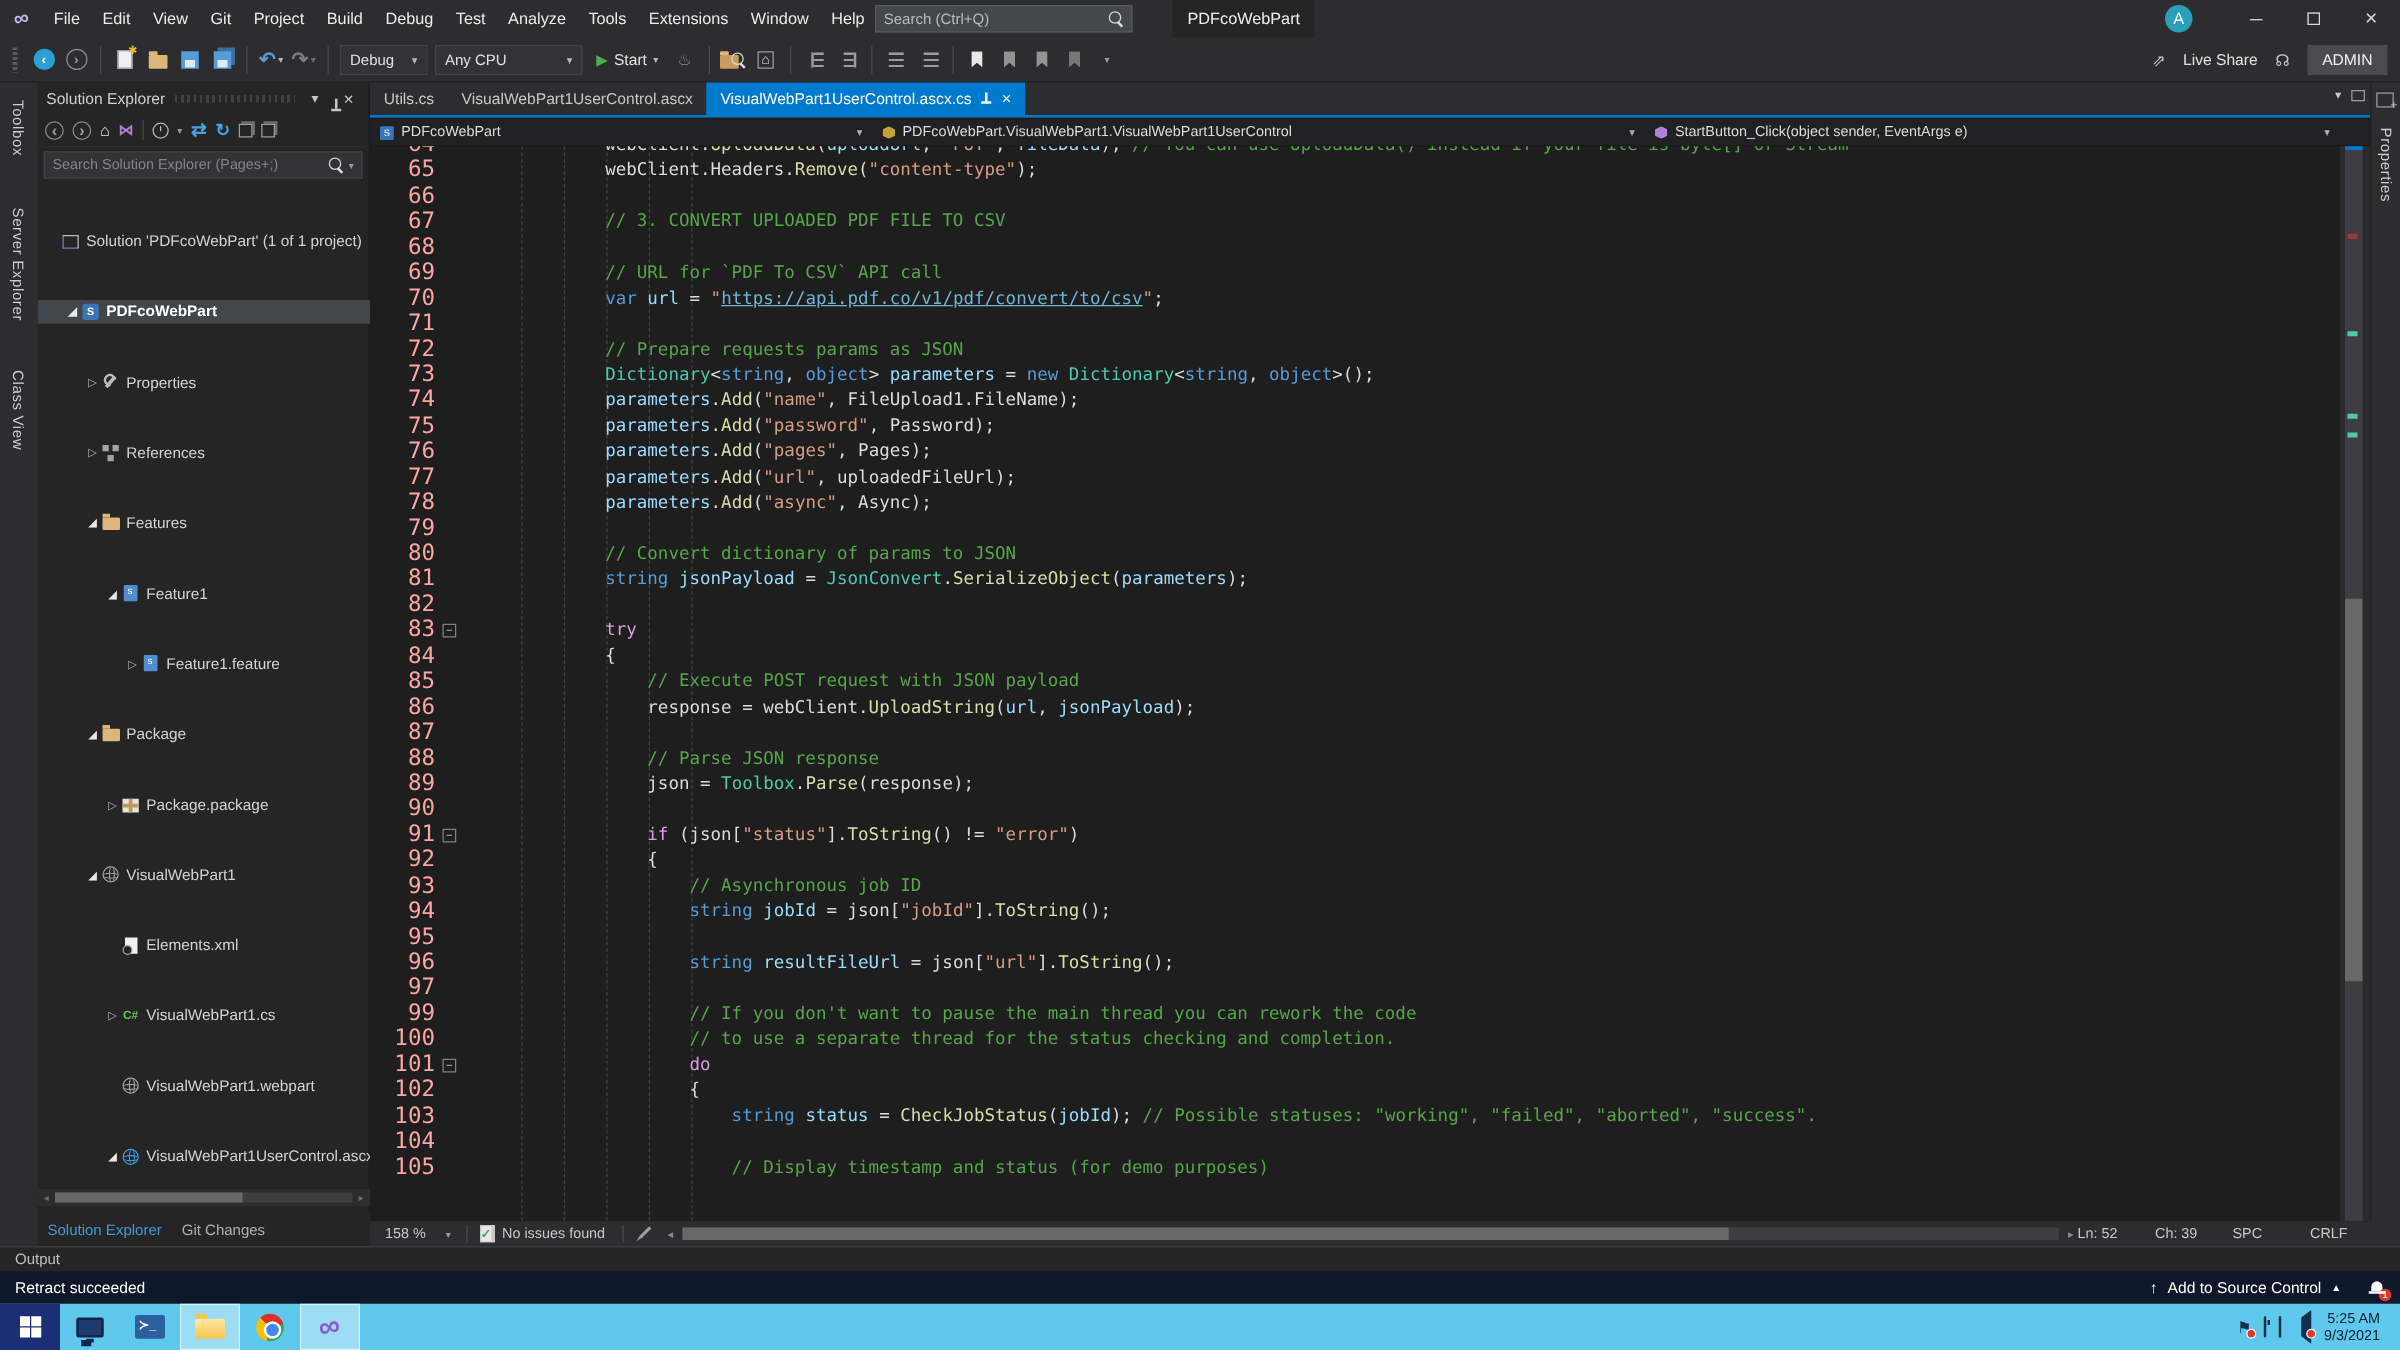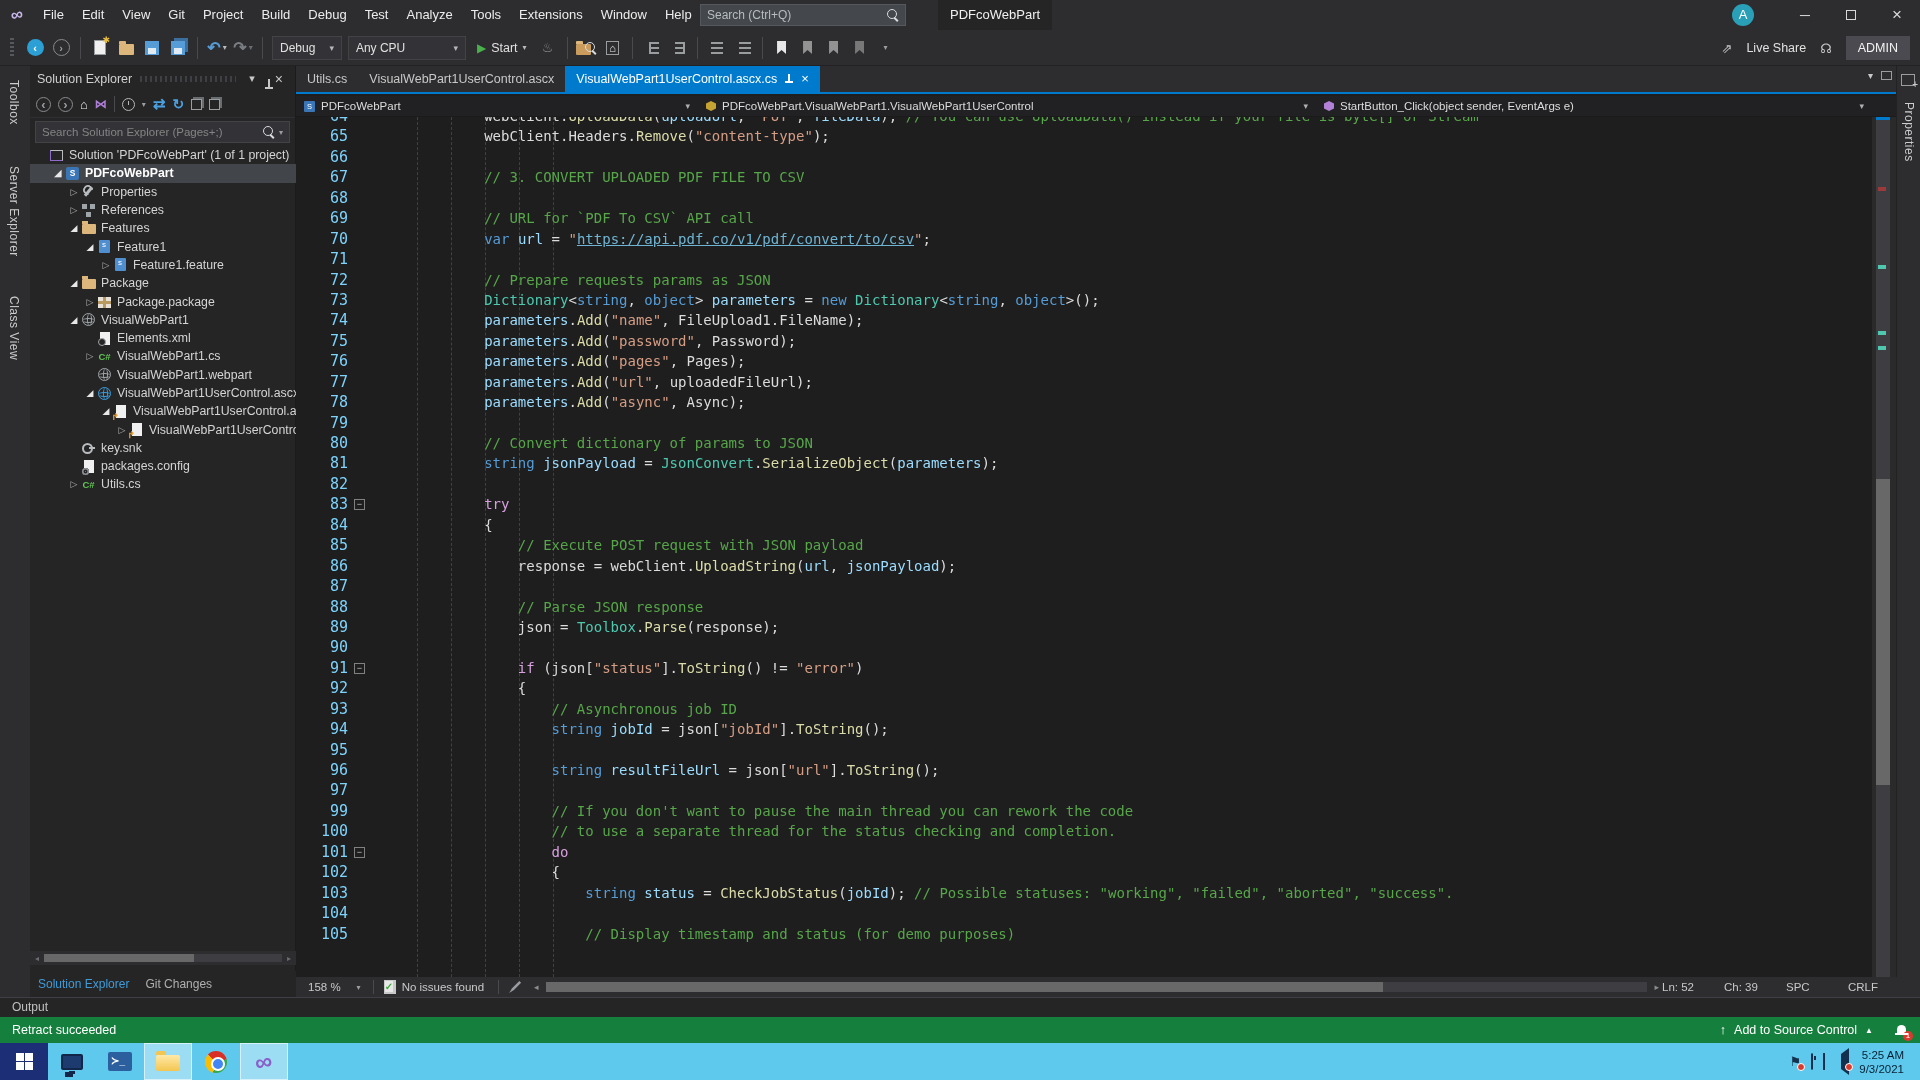--- a/index.html
+++ b/index.html
@@ -73,21 +73,21 @@
   .se-ic.blue { color:#4aa0e0; font-weight:bold; }
   .se-ic.home { color:#e8e8e8; }
   .clock-ic { width:13px; height:13px; border:1.5px solid #b8b8b8; border-radius:50%; position:relative; }
   .clock-ic::after { content:""; position:absolute; left:5px; top:2px; width:1.5px; height:4px; background:#b8b8b8; }
   .stack-ic { width:11px; height:11px; border:1px solid #9a9da0; background:#252526; box-shadow:2px -2px 0 #6a6d70; }
   .sync-code { color:#b07fd8; font-size:12px; font-weight:bold; }
   #se-search { margin:3px 5px; height:22px; background:#333337; border:1px solid #434346; color:#848484; font-size:11.5px; display:flex; align-items:center; padding:0 6px; }
   #se-search .hint { flex:1; }
   #se-search .smag { color:#4aa0e0; }
   #se-tree { position:absolute; left:0; top:80px; width:266px; height:800px; overflow:hidden; font-size:12.3px; color:#d4d4d4; }
-  .trow { height:18.3px; display:flex; align-items:center; white-space:nowrap; overflow:hidden; }
+  .trow { height:18.3px; display:flex; align-items:center; white-space:nowrap; overflow:hidden;margin-top:38px; }
   .trow.sel { background:#42454a; color:#fff; font-weight:bold; }
   .arr { width:12px; font-size:9px; color:#b0b0b0; text-align:center; flex:none; }
   .arr.exp { color:#e8e8e8; }
   .tico { width:17px; flex:none; display:flex; justify-content:center; }
   
   .i-sln { width:13px; height:11px; border:1.5px solid #b9bcbe; border-left-color:#8f6cc9; border-bottom-color:#8f6cc9; }
   .i-proj { width:13px; height:13px; background:#3a76b5; color:#fff; font-size:8.5px; font-weight:bold; text-align:center; line-height:13px; border-radius:2px; }
   .i-wrench { width:13px; height:13px; position:relative; }
   .i-wrench::before { content:""; position:absolute; left:5px; top:1px; width:3px; height:11px; background:#b8bcbe; transform:rotate(40deg); }
   .i-wrench::after { content:""; position:absolute; left:1px; top:0px; width:6px; height:6px; border:2px solid #b8bcbe; border-radius:50%; border-right-color:transparent; transform:rotate(40deg); }
@@ -139,21 +139,21 @@
   .bc-sect .bc-ic { margin-right:6px; }
   .bc-proj-ic { width:11px; height:11px; background:#3a76b5; border-radius:1px; color:#fff; font-size:7.5px; text-align:center; line-height:11px; }
   .bc-class-ic { width:10px; height:10px; background:#c5a332; clip-path:polygon(50% 0,100% 25%,100% 75%,50% 100%,0 75%,0 25%); }
   .bc-method-ic { width:10px; height:10px; background:#b180d7; clip-path:polygon(50% 0,100% 25%,100% 75%,50% 100%,0 75%,0 25%); }
   .bc-caret { margin-left:auto; color:#b0b0b0; font-size:9px; padding-left:12px; }
   .bc-w1 { width:402px; } .bc-w2 { width:618px; } .bc-w3 { width:556px; }
 
   #code-area { position:absolute; left:0; top:51px; width:1576px; height:860px; overflow:hidden; }
   #code-scroll { position:absolute; left:0; top:-11px; }
   .cline { height:20.45px; display:flex; white-space:pre; }
-  .lnum { width:52px; flex:none; text-align:right; color:#7dd3fc; font-family:"DejaVu Sans Mono",monospace; font-size:15px; line-height:20.45px; }
+  .lnum { width:52px; flex:none; text-align:right; color:#fca5a5; font-family:"DejaVu Sans Mono",monospace; font-size:18px; line-height:20.45px; }
   .fold { width:22px; flex:none; position:relative; }
   .fold .fbox { position:absolute; left:6px; top:5px; width:11px; height:11px; border:1px solid #808080; color:#c8c8c8; font-size:9px; line-height:9px; text-align:center; background:#1e1e1e; }
   .ctext { font-family:"DejaVu Sans Mono",monospace; font-size:14px; line-height:20.45px; padding-left:13px; }
   .tk-p { color:#dcdcdc; } .tk-k { color:#569cd6; } .tk-kc { color:#d8a0df; }
   .tk-t { color:#4ec9b0; } .tk-s { color:#d69d85; } .tk-c { color:#57a64a; }
   .tk-v { color:#9cdcfe; } .tk-m { color:#dcdcaa; }
   .tk-u { color:#6fb4d2; text-decoration:underline; }
   .iguide { position:absolute; top:0; width:0; height:860px; border-left:1px dashed #404045; }
 
   #vscroll { position:absolute; left:1576px; top:51px; width:24px; height:860px; background:#2a2a2b; }
@@ -168,21 +168,21 @@
   .issue-ic::after { content:"✓"; position:absolute; left:1px; top:1px; color:#3ea73e; font-size:10px; font-weight:bold; background:#e8e8e8; }
   .pen-ic { width:12px; height:12px; margin:0 10px; background:#9a9da0; clip-path:polygon(0 100%,25% 60%,85% 0,100% 15%,40% 75%); }
   #hscroll2 { flex:1; height:10px; background:#3e3e42; margin:0 4px; position:relative; }
   #hscroll2 .hthumb2 { position:absolute; left:0; top:0; height:10px; width:76%; background:#686868; }
   .harr { color:#8a8d90; font-size:9px; padding:0 3px; }
   #ed-status .pos { display:flex; gap:0; }
   #ed-status .pos span { width:62px; text-align:left; }
 
   
   #output-row { position:absolute; left:0; top:997px; width:1920px; height:20px; background:#252526; border-top:1px solid #3f3f46; color:#c0c0c0; font-size:12px; line-height:19px; padding-left:12px; }
-  #vs-statusbar { position:absolute; left:0; top:1017px; width:1920px; height:26px; background:#15803d; color:#fff; font-size:12.5px; display:flex; align-items:center; padding:0 12px; }
+  #vs-statusbar { position:absolute; left:0; top:1017px; width:1920px; height:26px; background:#0f172a; color:#fff; font-size:12.5px; display:flex; align-items:center; padding:0 12px; }
   #vs-statusbar .right { margin-left:auto; display:flex; align-items:center; gap:8px; }
   .bell { position:relative; width:13px; height:13px; margin-left:14px; }
   .bell::before { content:""; position:absolute; left:2px; top:1px; width:9px; height:8px; background:#fff; border-radius:5px 5px 0 0; }
   .bell::after { content:""; position:absolute; left:0px; top:9px; width:13px; height:2px; background:#fff; }
   .badge { position:absolute; right:-5px; bottom:-4px; width:10px; height:10px; background:#d83b2d; border-radius:50%; color:#fff; font-size:8px; text-align:center; line-height:10px; }
 
   
   #taskbar { position:absolute; left:0; top:1043px; width:1920px; height:37px; background:#5fc9ed; display:flex; align-items:stretch; }
   .tslot { width:48px; display:flex; align-items:center; justify-content:center; }
   .tslot.open { background:rgba(255,255,255,.38); border:1px solid rgba(255,255,255,.6); }

